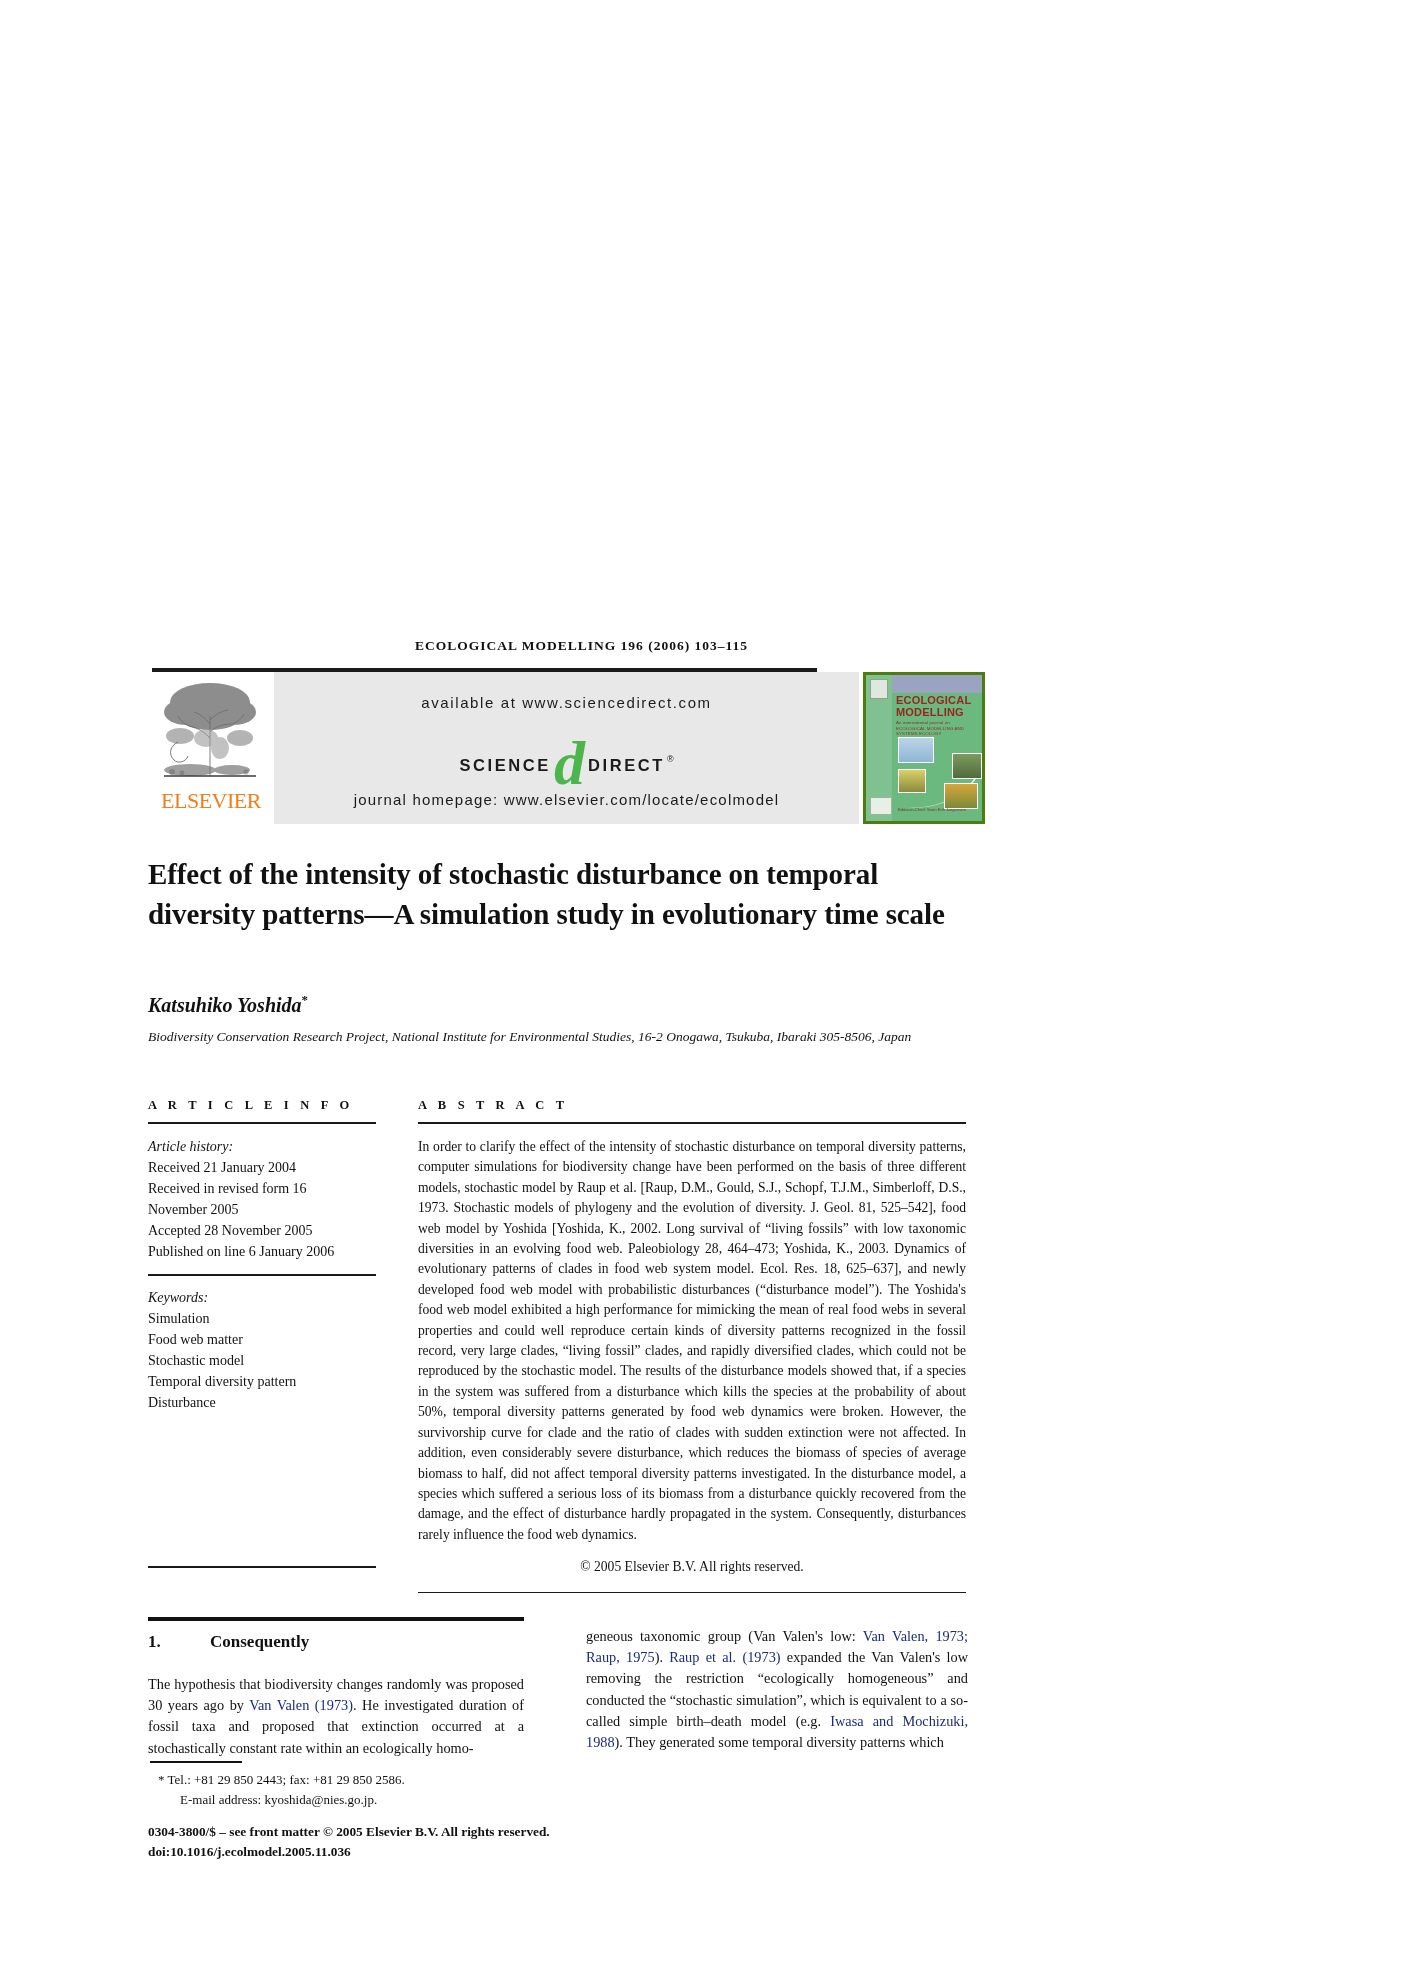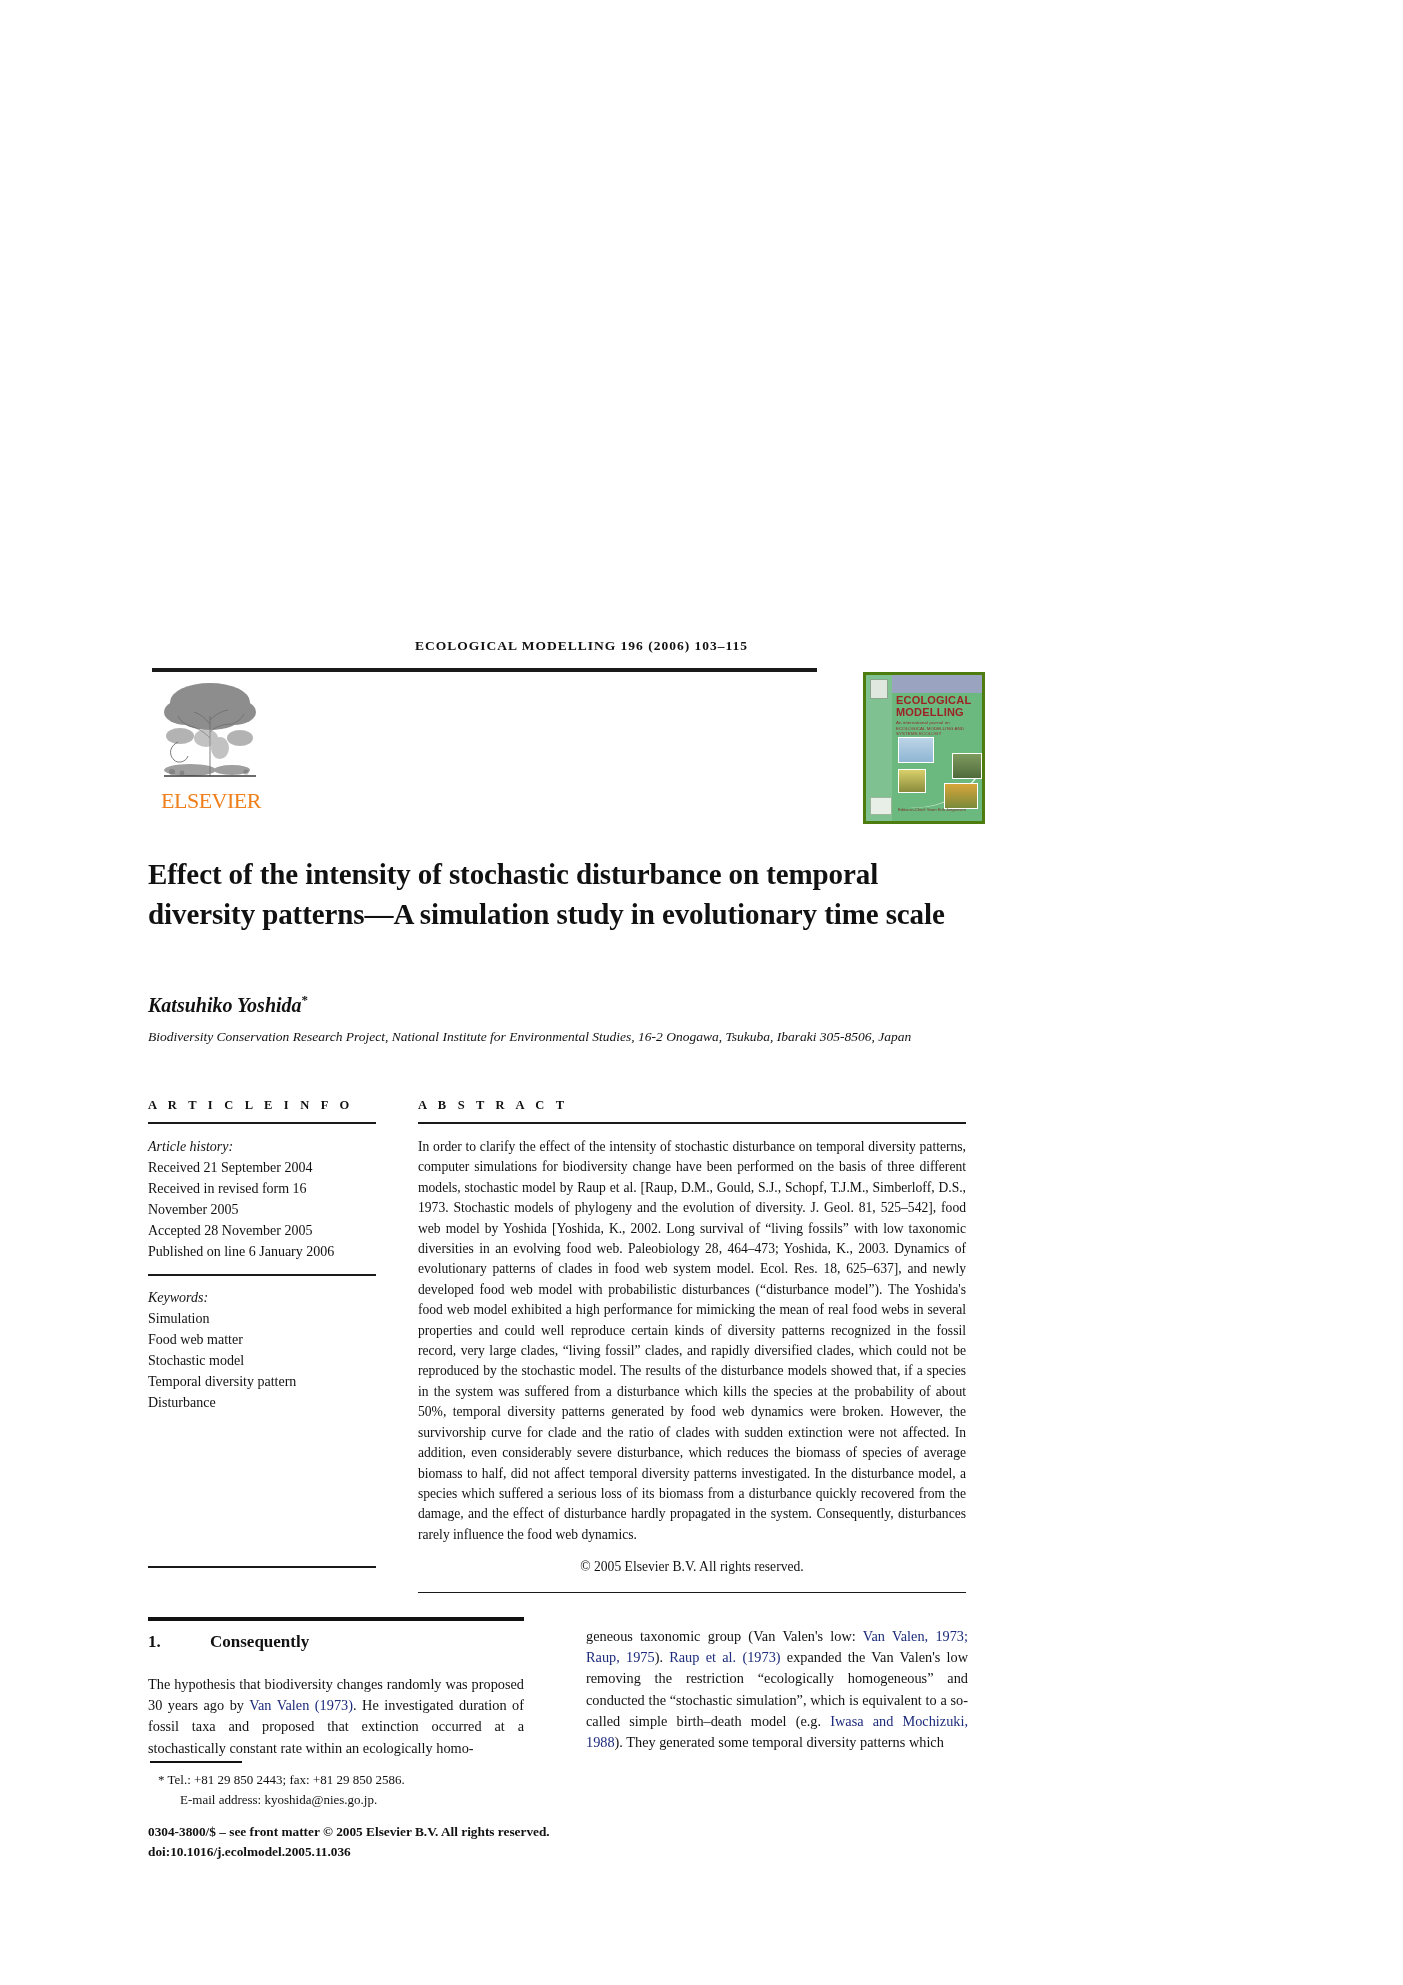--- a/index.html
+++ b/index.html
@@ -486,20 +486,27 @@
           <g fill="#6a6a6a" opacity="0.5">
             <circle cx="12" cy="96" r="3"></circle>
             <circle cx="22" cy="97" r="2.4"></circle>
             <circle cx="86" cy="96" r="2.6"></circle>
           </g>
         </svg>
       </div>
       <div class="elsevier-word">ELSEVIER</div>
     </div>
 
+    <div class="sd-banner">
+      <div class="sd-available">available at www.sciencedirect.com</div>
+      <div class="sd-logo">
+        <span class="sd-science">SCIENCE</span><span class="sd-d">d</span><span class="sd-direct">DIRECT</span><span class="sd-reg">®</span>
+      </div>
+      <div class="sd-homepage">journal homepage: www.elsevier.com/locate/ecolmodel</div>
+    </div>
 
     <div class="cover">
       <div class="cover-left"></div>
       <div class="cover-topband"></div>
       <div class="cover-elsevier-mark"></div>
       <div class="cover-title">
         <div>ECOLOGICAL</div>
         <div>MODELLING</div>
       </div>
       <div class="cover-sub">An international journal on ECOLOGICAL MODELLING AND SYSTEMS ECOLOGY</div>
@@ -517,21 +524,21 @@
 
   <div class="author">
     <span>Katsuhiko Yoshida</span><span class="author-star">*</span>
   </div>
   <div class="affiliation">Biodiversity Conservation Research Project, National Institute for Environmental Studies, 16-2 Onogawa, Tsukuba, Ibaraki 305-8506, Japan</div>
 
   <div class="col-info">
     <div class="sec-head">A R T I C L E    I N F O</div>
     <div class="hr-thin"></div>
     <div class="info-label">Article history:</div>
-    <div class="info-line">Received 21 September 2004</div>
+    <div class="info-line">Received 21 January 2004</div>
     <div class="info-line">Received in revised form 16</div>
     <div class="info-line">November 2005</div>
     <div class="info-line">Accepted 28 November 2005</div>
     <div class="info-line">Published on line 6 January 2006</div>
     <div class="hr-mid"></div>
     <div class="info-label">Keywords:</div>
     <div class="info-line">Simulation</div>
     <div class="info-line">Food web matter</div>
     <div class="info-line">Stochastic model</div>
     <div class="info-line">Temporal diversity pattern</div>

